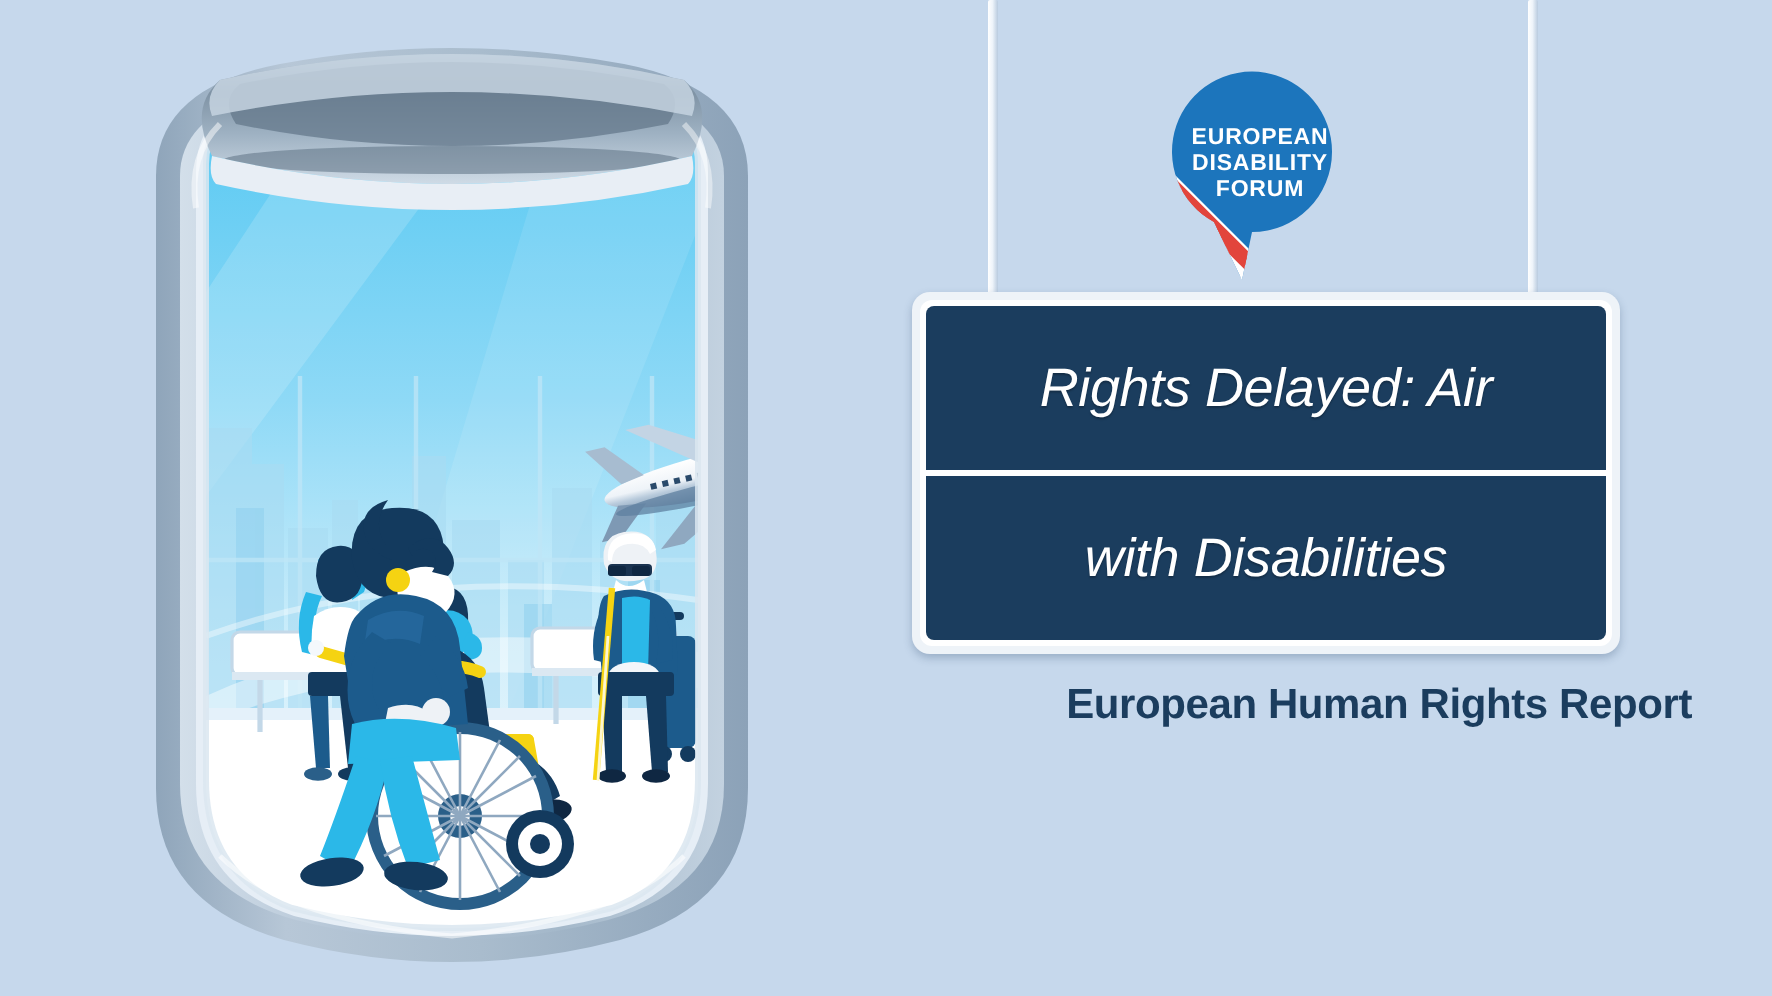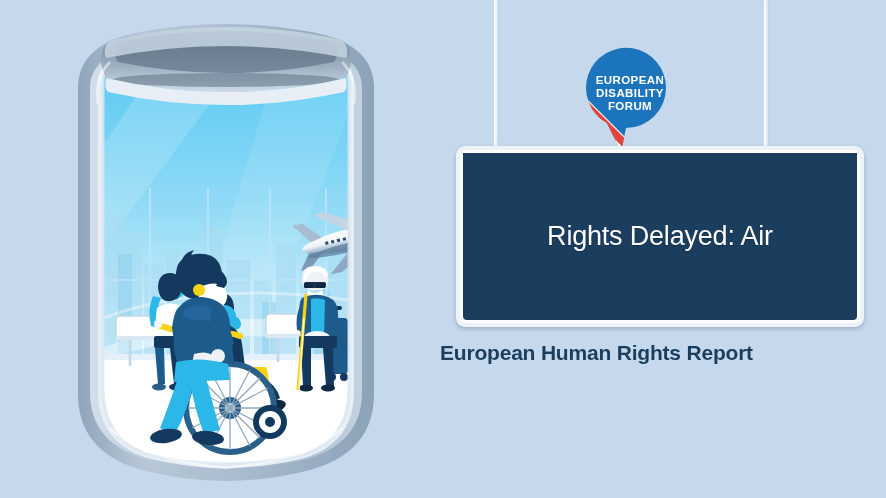--- a/index.html
+++ b/index.html
@@ -19,46 +19,47 @@
   #window-illustration {
     position:absolute;
     left:58px; top:18px;
     width:336px; height:470px;
   }
   #window-illustration svg { display:block; width:100%; height:100%; }
 
   
   #edf-logo {
     position:absolute;
-    left:578px; top:44px;
+    left:578px; top:32px;
     width:96px; height:112px;
   }
   #edf-logo svg { display:block; width:100%; height:100%; }
 
   
   .pole {
     position:absolute;
     width:5px;
     background:linear-gradient(to right,#ffffff 0%,#eef4fa 45%,#b9cbdf 100%);
     border-radius:1px;
     top:0;
     height:156px;
   }
   #pole-left  { left:494px; }
   #pole-right { left:764px; }
 
   
   #title-sign {
     position:absolute;
     left:456px; top:146px;
-    width:408px; height:181px;
+    width:354px; height:181px;
     background:#eef3f8;
     border-radius:9px;
     padding:4px;
     box-shadow:0 2px 4px rgba(40,70,105,0.28);
+    font-style:italic;
   }
   #sign-inner {
     width:100%; height:100%;
     background:#ffffff;
     border-radius:6px;
     padding:3px;
     display:flex;
     flex-direction:column;
     gap:3px;
   }
@@ -79,21 +80,21 @@
     white-space:nowrap;
     line-height:1;
     text-shadow:0 1px 1px rgba(0,0,0,0.25);
   }
 
   
   #report-subtitle {
     position:absolute;
     left:440px; top:338px;
     width:406px;
-    text-align:left;
+    text-align:right;
   }
   #report-subtitle div {
     color:#1b3d5e;
     font-size:21px;
     font-weight:bold;
     line-height:1.42;
     letter-spacing:-0.2px;
   }
 </style>
 </head>
@@ -401,20 +402,23 @@
   </div>
 
   <div class="pole" id="pole-left"></div>
   <div class="pole" id="pole-right"></div>
 
   <div id="title-sign">
     <div id="sign-inner">
       <div class="sign-row">
         <span>Rights Delayed: Air</span>
       </div>
+      <div class="sign-row">
+        <span>with Disabilities</span>
+      </div>
     </div>
   </div>
 
   <div id="report-subtitle">
     <div>European Human Rights Report</div>
   </div>
 
 </div>
 
 </body></html>

